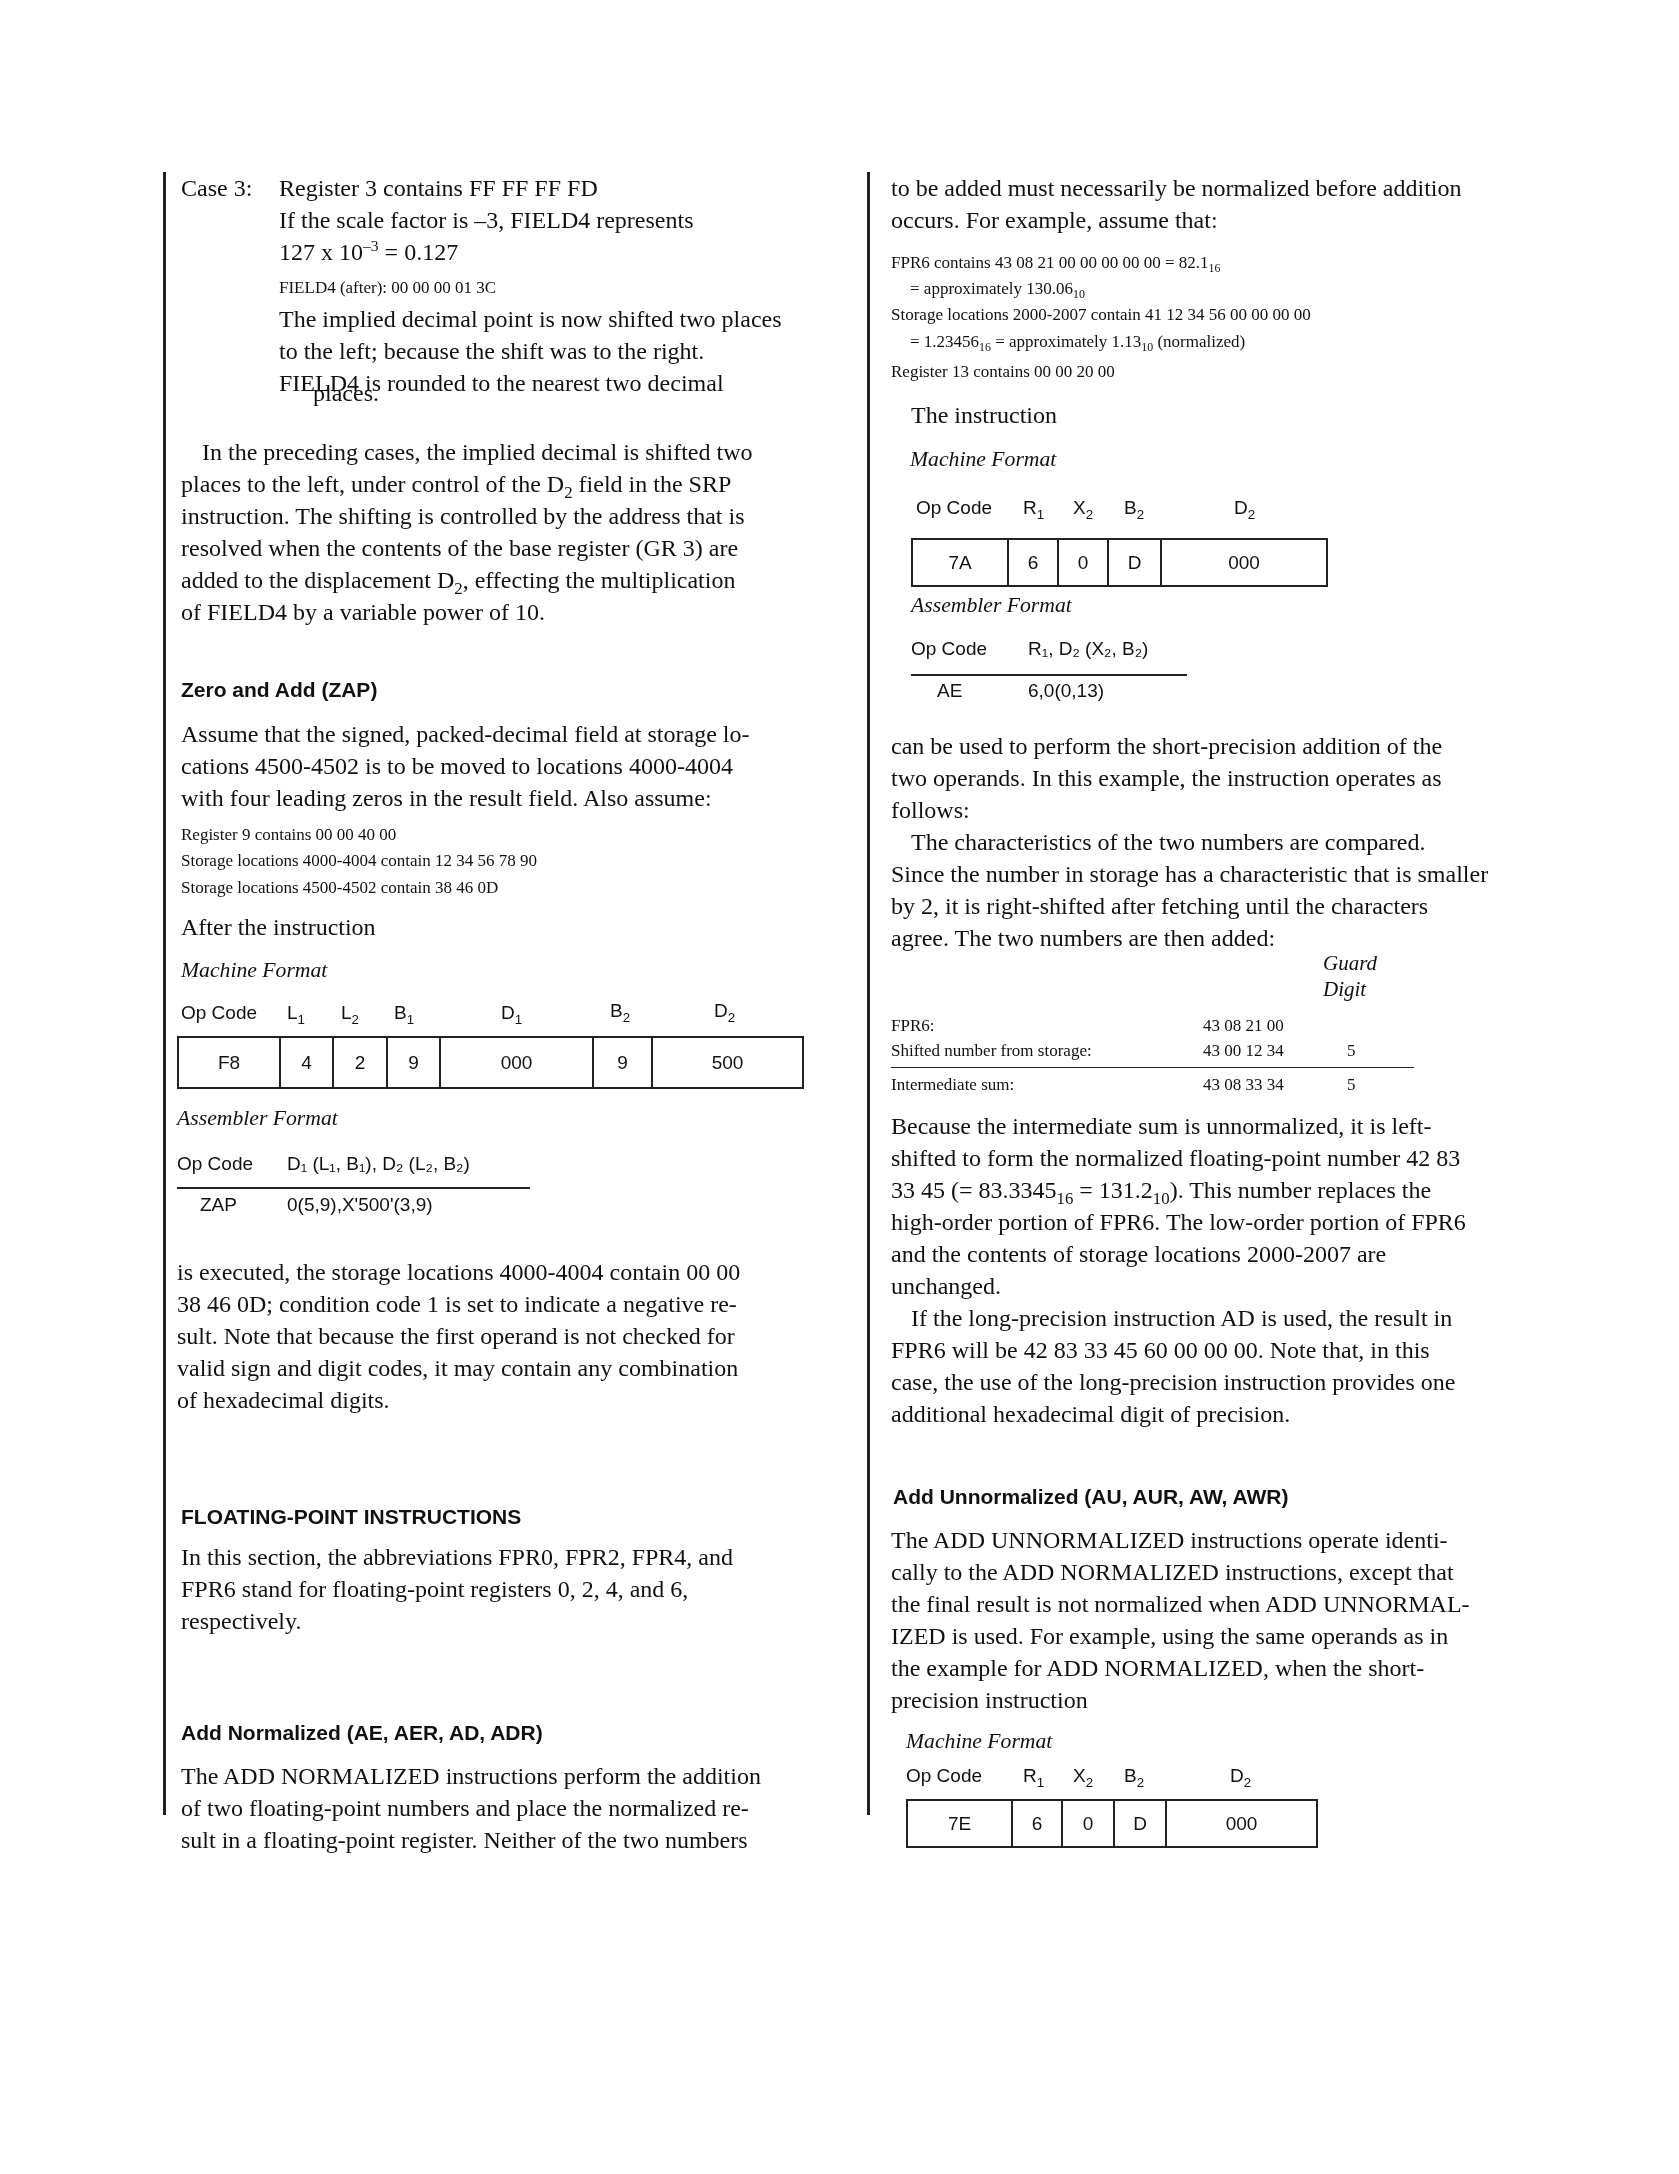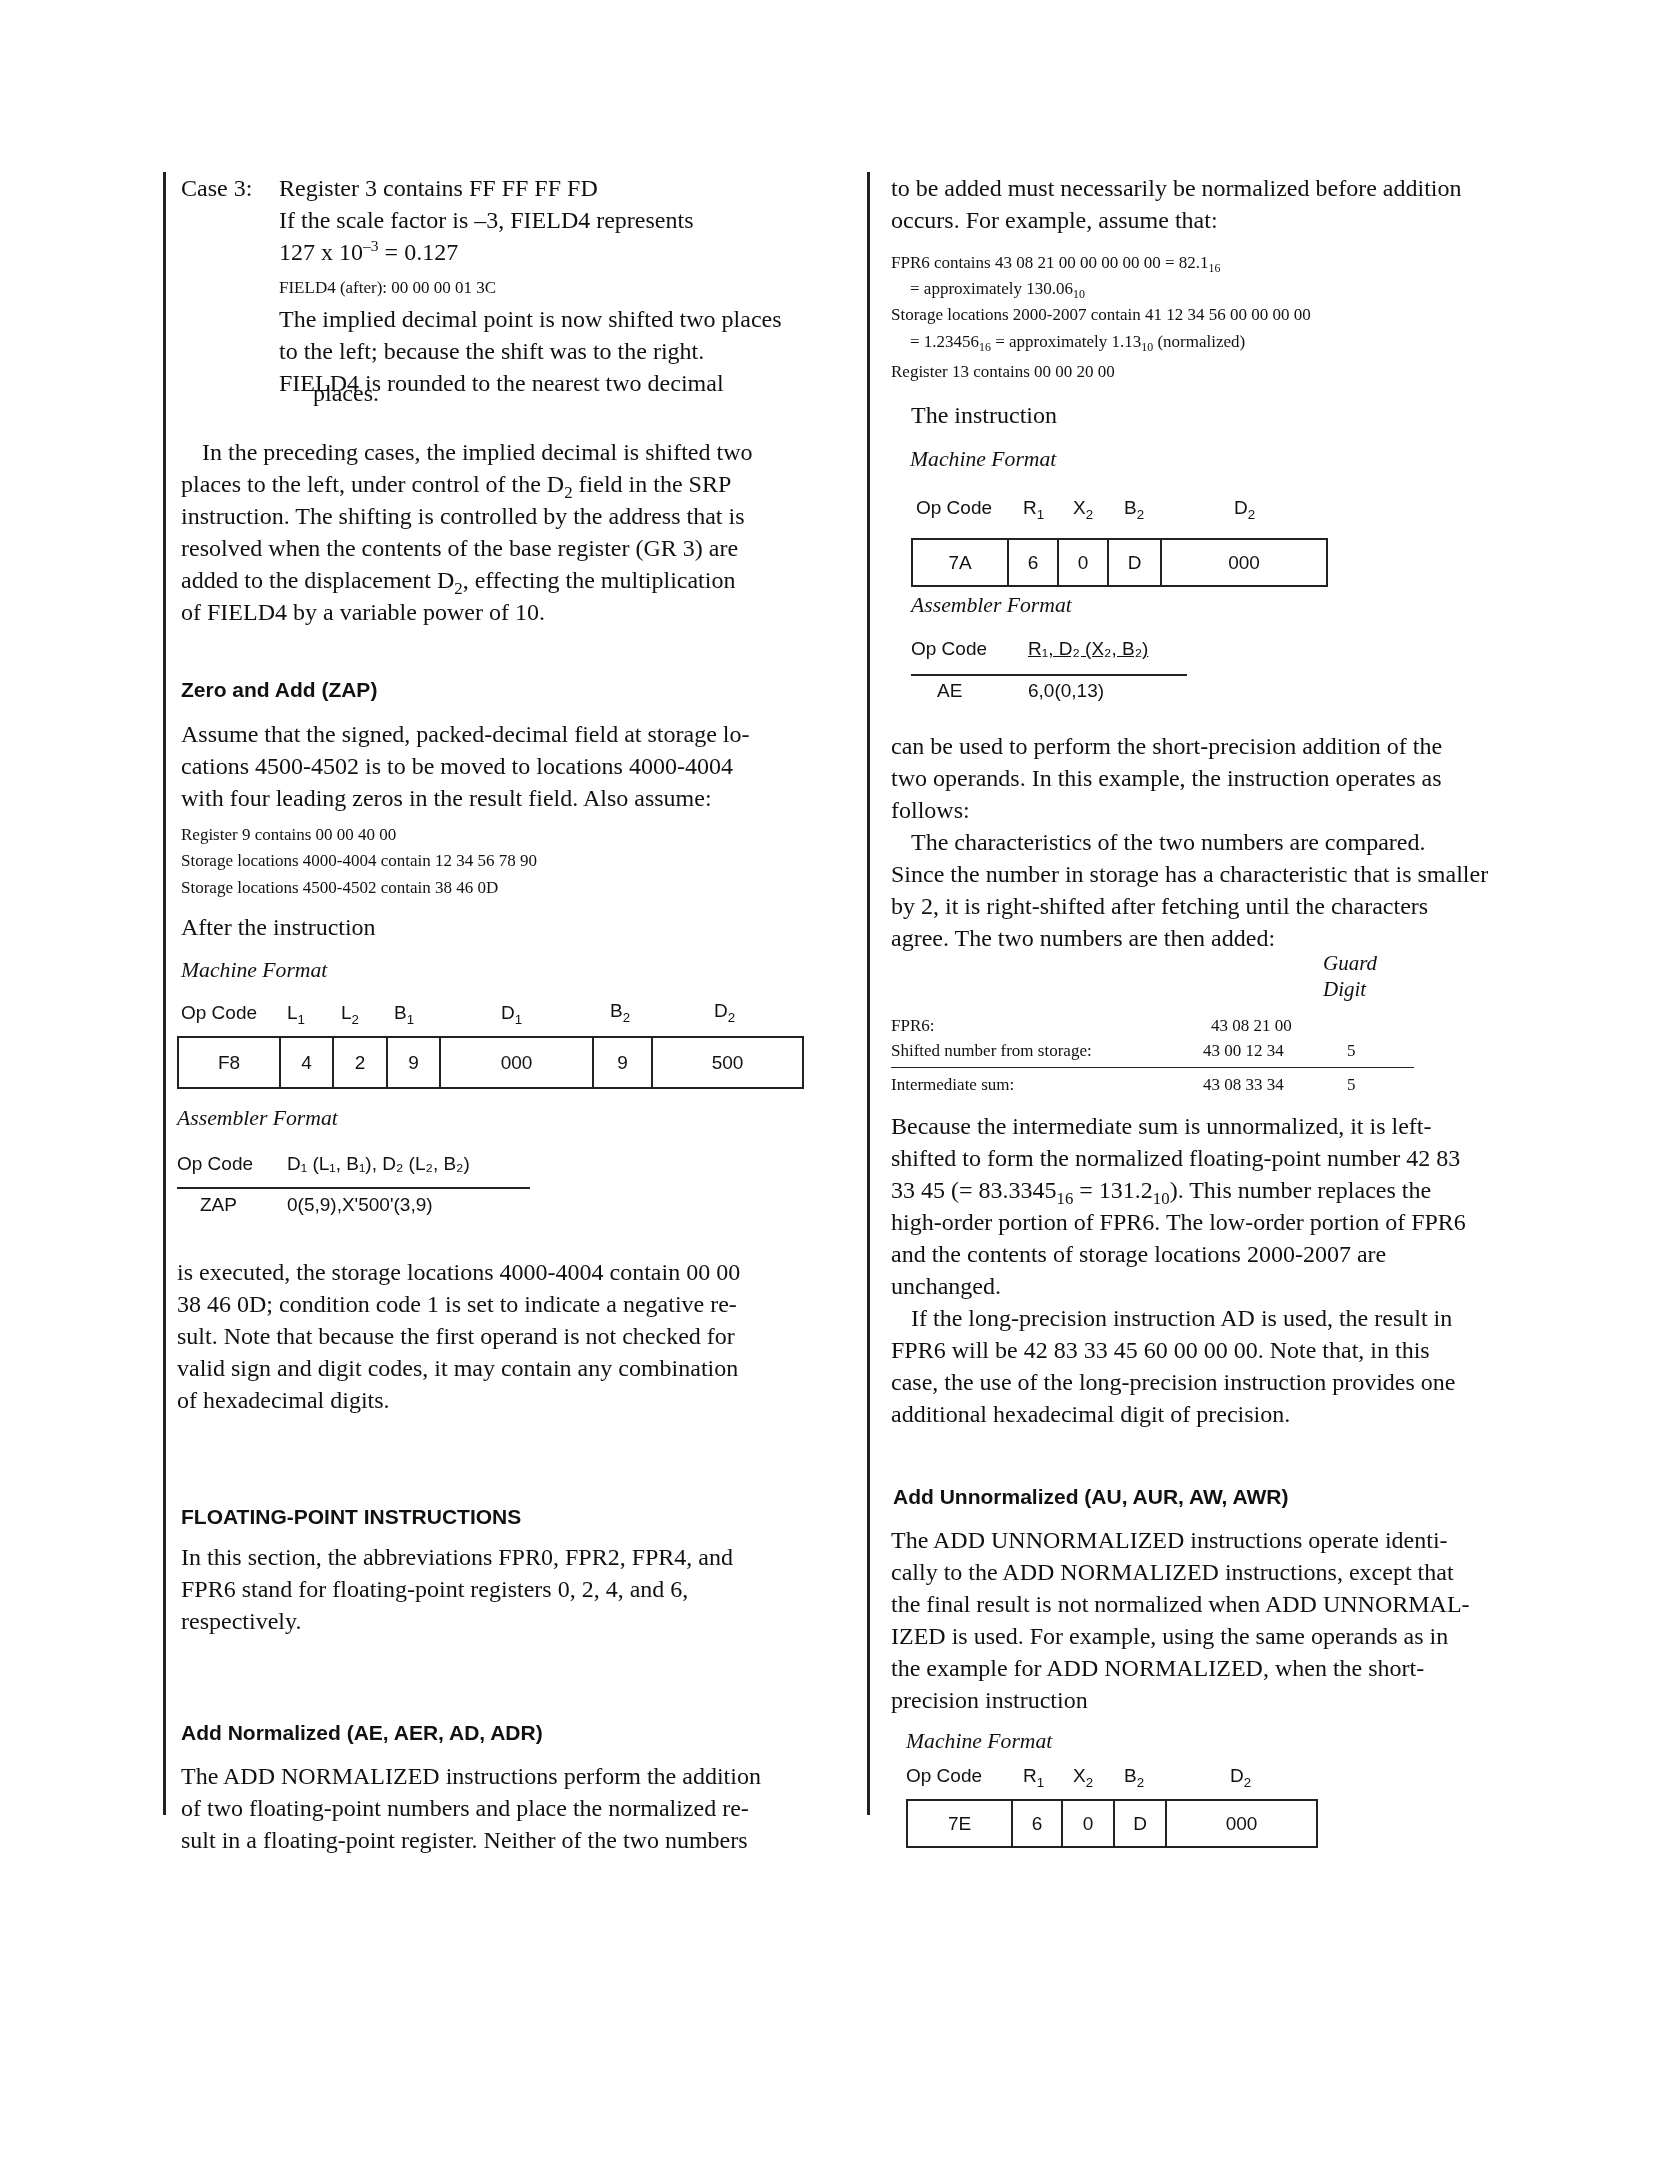--- a/index.html
+++ b/index.html
@@ -138,39 +138,39 @@
     <div class="fmtbox" style="left:911px; top:538px; width:417px; height:49px;">
       <div class="cell" style="width:96px;">7A</div>
       <div class="cell" style="width:50px;">6</div>
       <div class="cell" style="width:50px;">0</div>
       <div class="cell" style="width:53px;">D</div>
       <div class="cell" style="flex:1;">000</div>
     </div>
 
     <div class="abs body it" style="left:911px; top:589px; font-size:21.7px;">Assembler Format</div>
     <div class="fmthdr" style="left:911px; top:638px;">Op Code</div>
-    <div class="fmthdr" style="left:1028px; top:638px;text-decoration:underline;">R₁, D₂ (X₂, B₂)</div>
+    <div class="fmthdr" style="left:1028px; top:638px;">R₁, D₂ (X₂, B₂)</div>
     <div class="asm-line" style="left:911px; top:674px; width:276px;"></div>
     <div class="fmthdr" style="left:937px; top:680px;">AE</div>
     <div class="fmthdr" style="left:1028px; top:680px;">6,0(0,13)</div>
 
     <div class="abs body" style="left:891px; top:730px;">can be used to perform the short-precision addition of the</div>
     <div class="abs body" style="left:891px; top:762px;">two operands. In this example, the instruction operates as</div>
     <div class="abs body" style="left:891px; top:794px;">follows:</div>
     <div class="abs body" style="left:911px; top:826px;">The characteristics of the two numbers are compared.</div>
     <div class="abs body" style="left:891px; top:858px;">Since the number in storage has a characteristic that is smaller</div>
     <div class="abs body" style="left:891px; top:890px;">by 2, it is right-shifted after fetching until the characters</div>
     <div class="abs body" style="left:891px; top:922px;">agree. The two numbers are then added:</div>
 
     <div class="abs small it" style="left:1323px; top:951px; font-size:21px;">Guard</div>
     <div class="abs small it" style="left:1323px; top:977px; font-size:21px;">Digit</div>
 
     <div>
       <div class="abs small" style="left:891px; top:1013px;">FPR6:</div>
-      <div class="abs small" style="left:1203px; top:1013px;margin-left:8px;">43  08  21  00</div>
+      <div class="abs small" style="left:1203px; top:1013px;">43  08  21  00</div>
       <div class="abs small" style="left:1347px; top:1013px;"></div>
 
       <div class="abs small" style="left:891px; top:1038px;">Shifted number from storage:</div>
       <div class="abs small" style="left:1203px; top:1038px;">43  00  12  34</div>
       <div class="abs small" style="left:1347px; top:1038px;">5</div>
 
       <div class="asm-line" style="left:891px; top:1067px; width:523px; border-top-width:1.9px;"></div>
 
       <div class="abs small" style="left:891px; top:1072px;">Intermediate sum:</div>
       <div class="abs small" style="left:1203px; top:1072px;">43  08  33  34</div>

